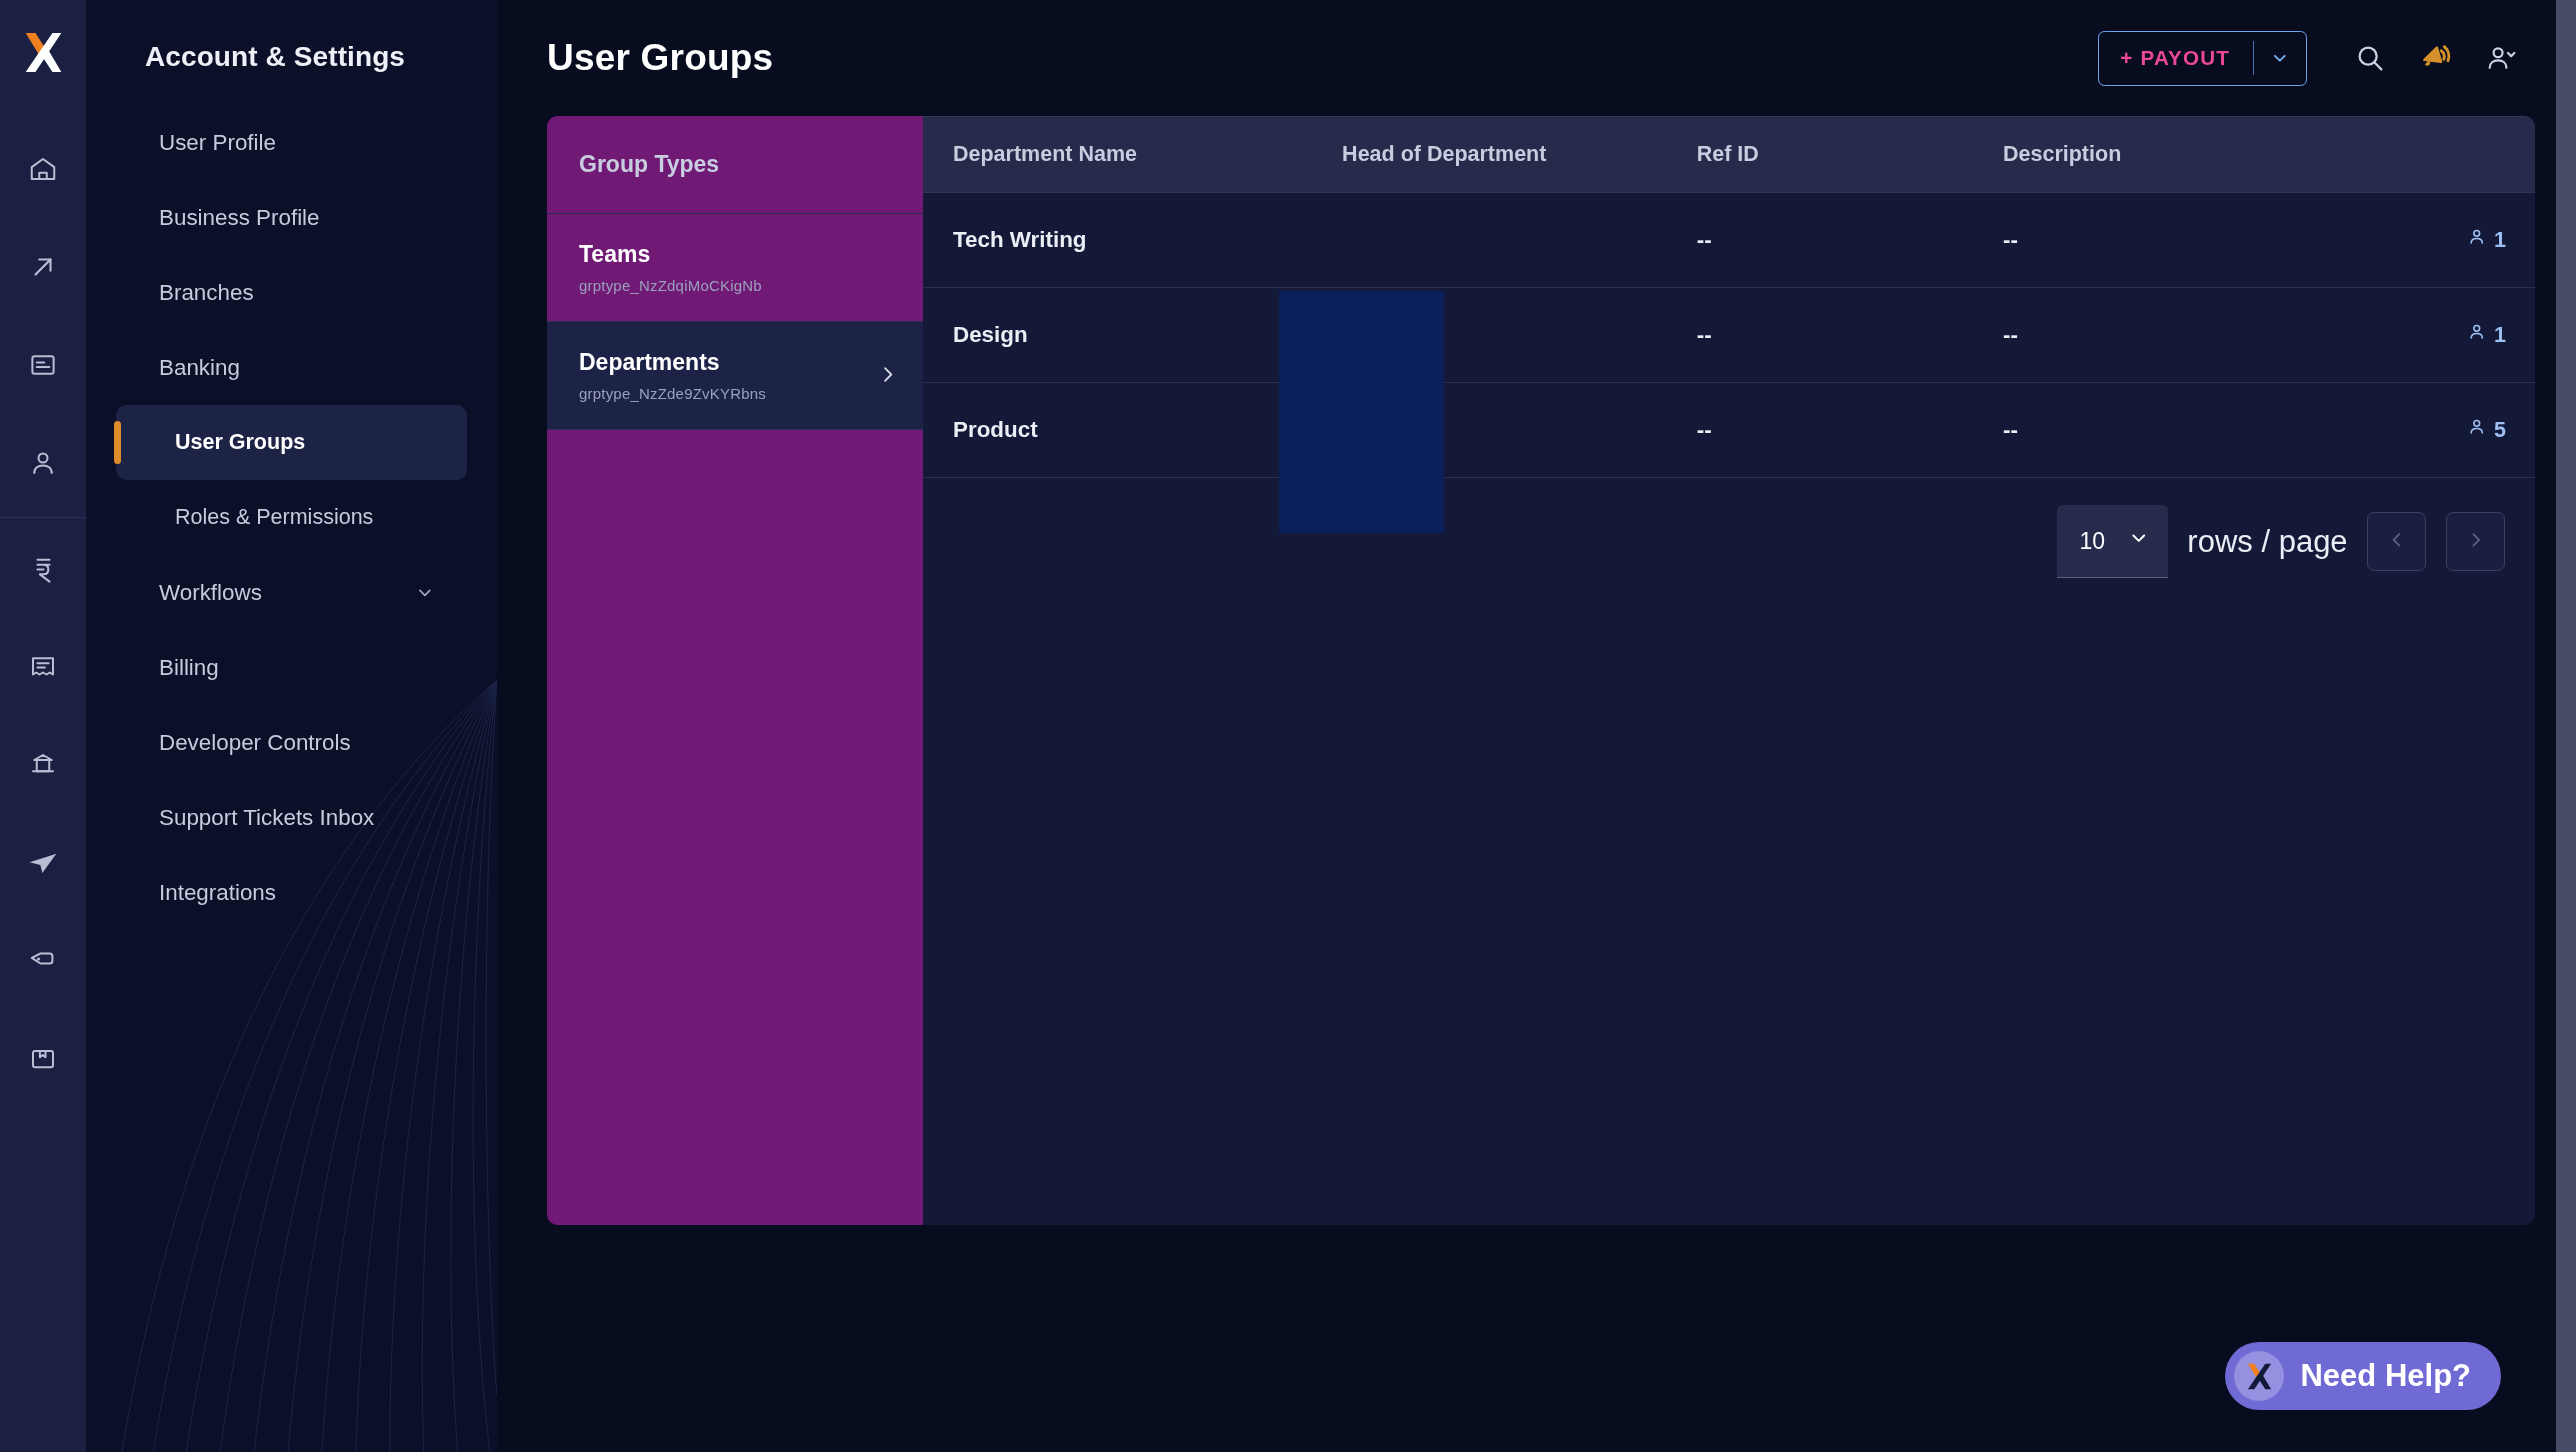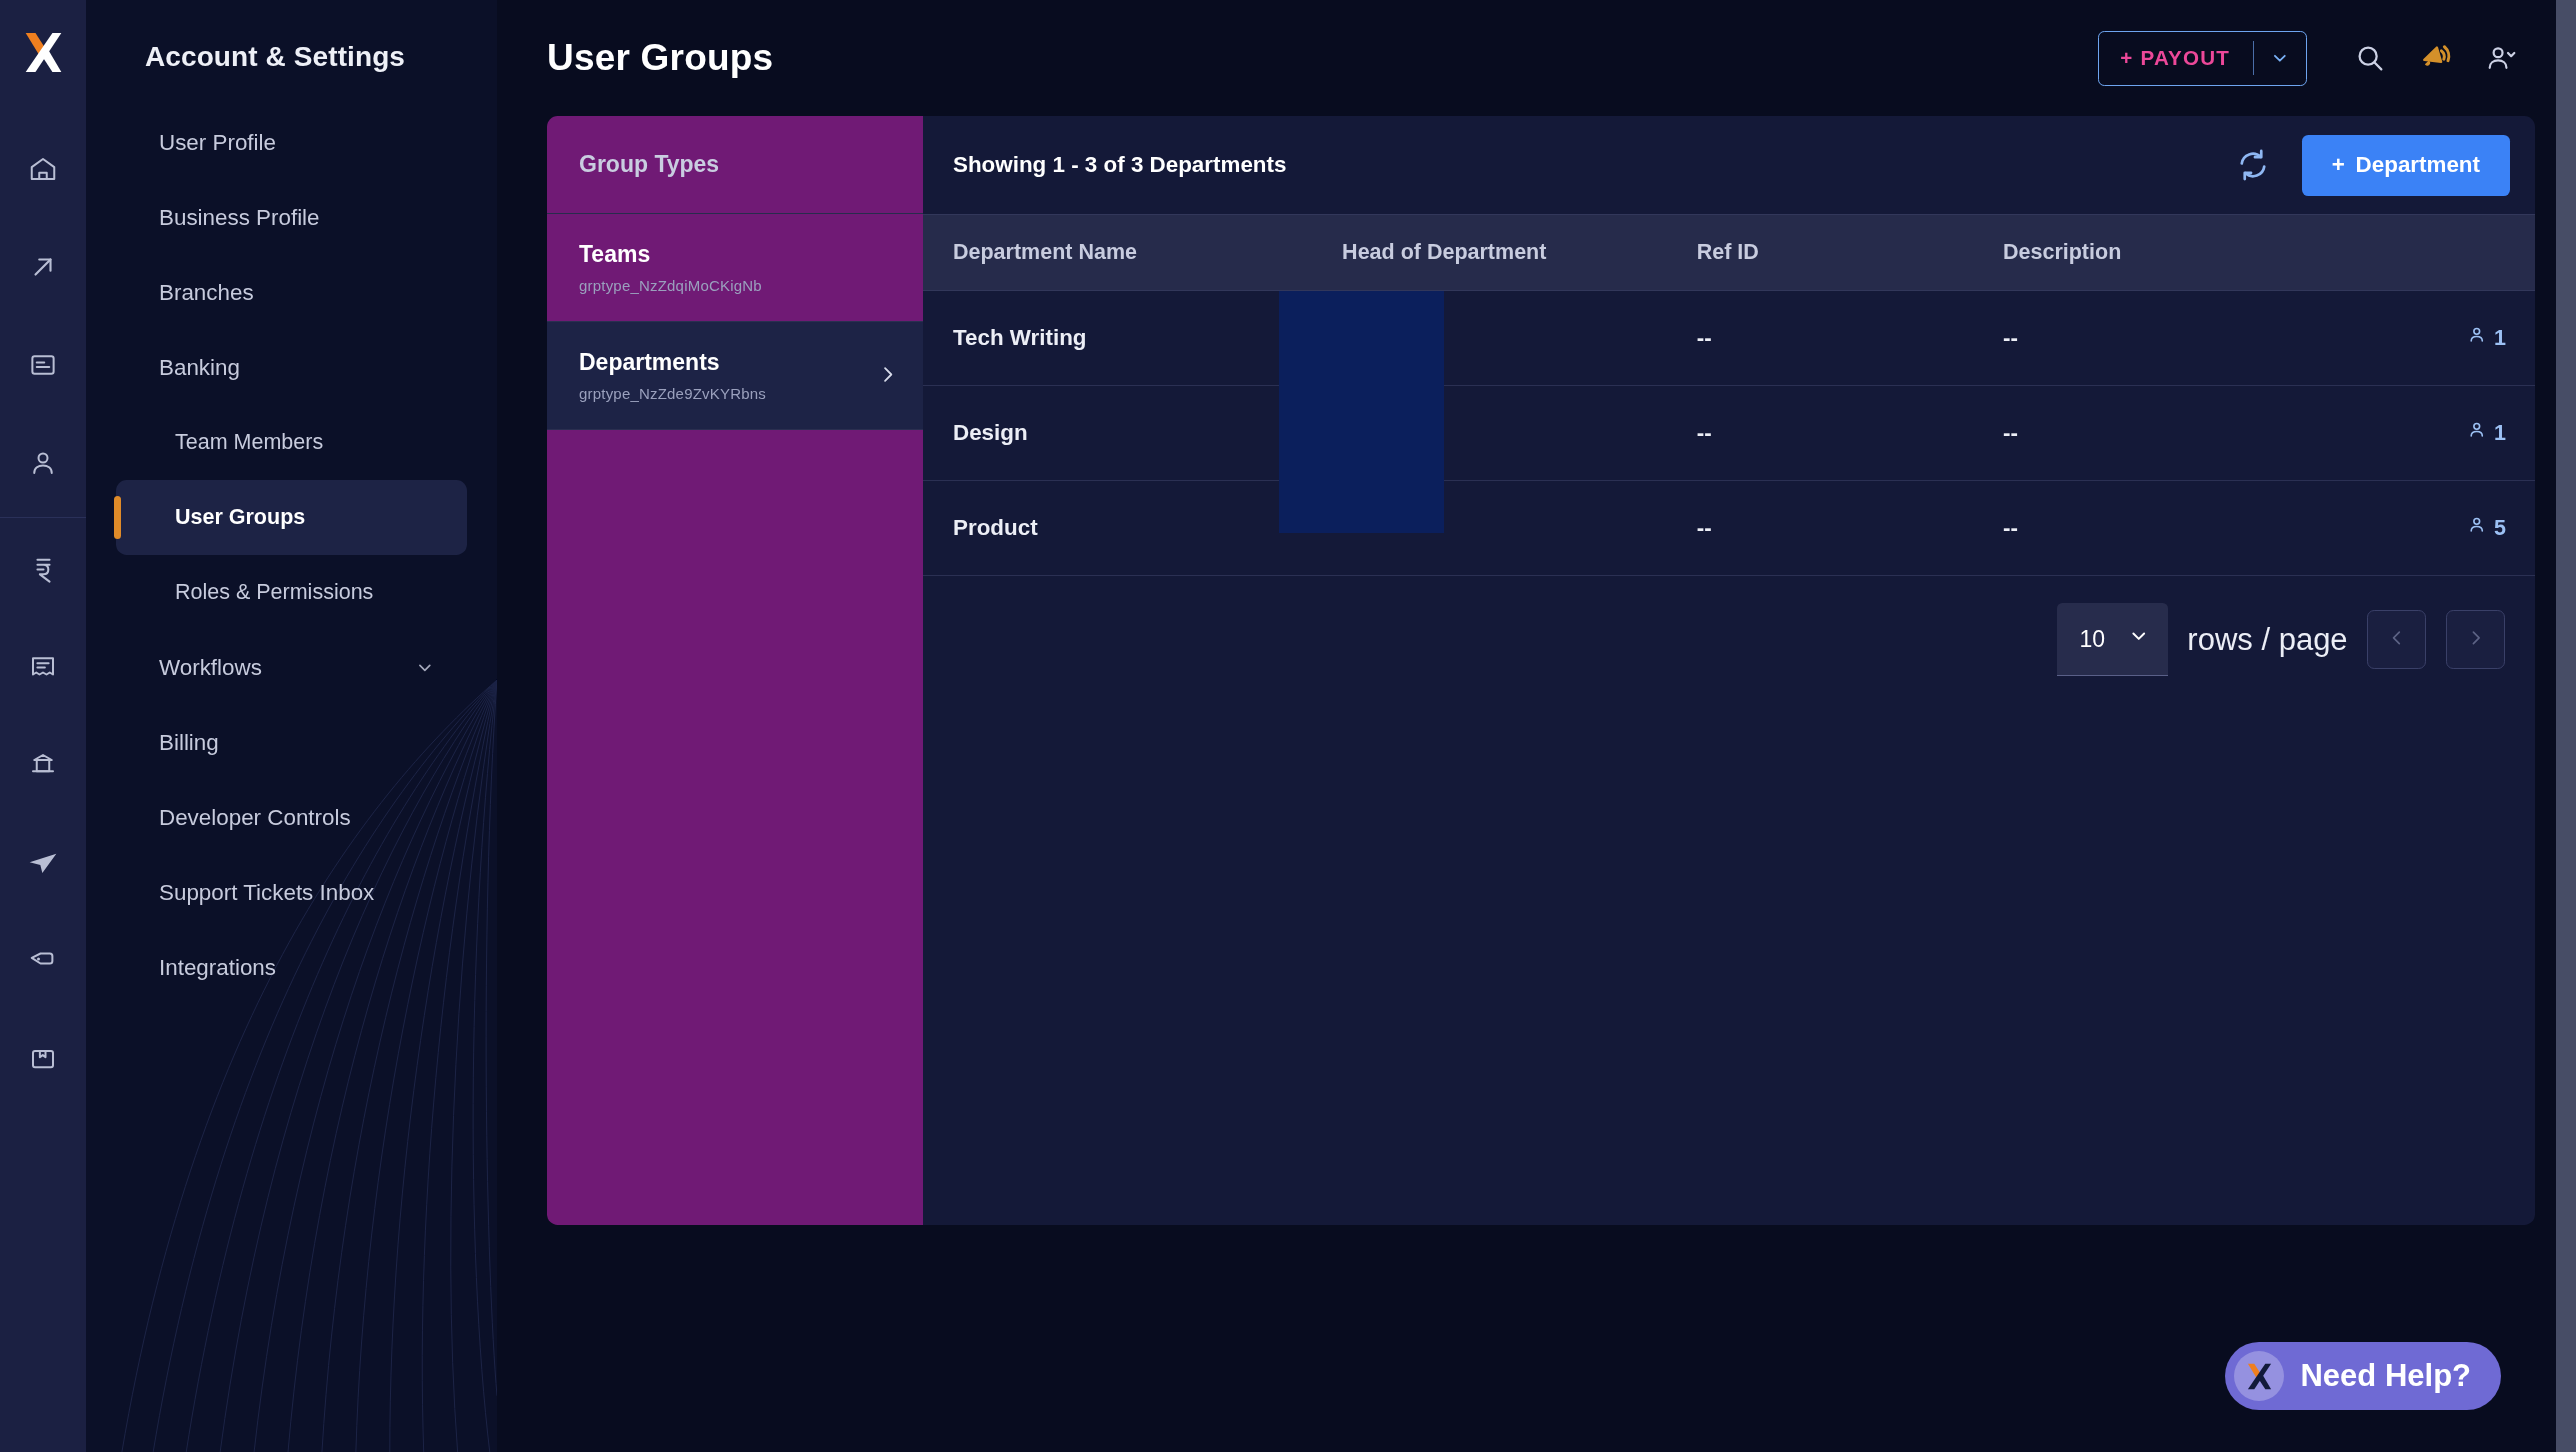--- a/index.html
+++ b/index.html
@@ -315,23 +315,20 @@
       </div>
       <div class="sb-item">
         <span class="lbl">Business Profile</span>
       </div>
       <div class="sb-item">
         <span class="lbl">Branches</span>
       </div>
       <div class="sb-item">
         <span class="lbl">Banking</span>
       </div>
-      <div class="sb-item sub">
-        <span class="lbl">Team Members</span>
-      </div>
       <div class="sb-item sub active">
         <span class="lbl">User Groups</span>
       </div>
       <div class="sb-item sub">
         <span class="lbl">Roles &amp; Permissions</span>
       </div>
       <div class="sb-item group">
         <span class="lbl">Workflows</span>
         <span class="chev">
           <svg width="19.7" height="19.7" viewBox="0 0 24 24" fill="none" stroke="#c7cbdd" stroke-width="2" stroke-linecap="round" stroke-linejoin="round">
@@ -413,37 +410,20 @@
             <span class="gt-arrow">
               <svg width="21.5" height="21.5" viewBox="0 0 24 24" fill="none" stroke="#d7dbea" stroke-width="2" stroke-linecap="round" stroke-linejoin="round">
                   <path d="M9 5 L16 12 L9 19"></path>
                 </svg>
             </span>
           </div>
         </div>
 
         <div class="right-panel">
 
-          <div class="rp-head">
-            <div class="rp-count">Showing 1 - 3 of 3 Departments</div>
-            <div class="rp-actions">
-              <div class="refresh-btn">
-                <svg width="36" height="36" viewBox="0 0 24 24" fill="none" stroke="#8fb7f2" stroke-width="1.8" stroke-linecap="round" stroke-linejoin="round">
-                  <path d="M4.5 11 a7.5 7.5 0 0 1 12.6 -4.4"></path>
-                  <path d="M19.5 13 a7.5 7.5 0 0 1 -12.6 4.4"></path>
-                  <path d="M17.5 2.6 v4.2 h-4.2"></path>
-                  <path d="M6.5 21.4 v-4.2 h4.2"></path>
-                </svg>
-              </div>
-              <button class="add-btn">
-                <span>+</span>
-                <span>Department</span>
-              </button>
-            </div>
-          </div>
 
           <table class="grid">
             <colgroup>
               <col class="col-name">
                 <col class="col-head">
                 <col class="col-ref">
                 <col class="col-desc">
                 <col class="col-mem">
             </colgroup>
             <thead>

